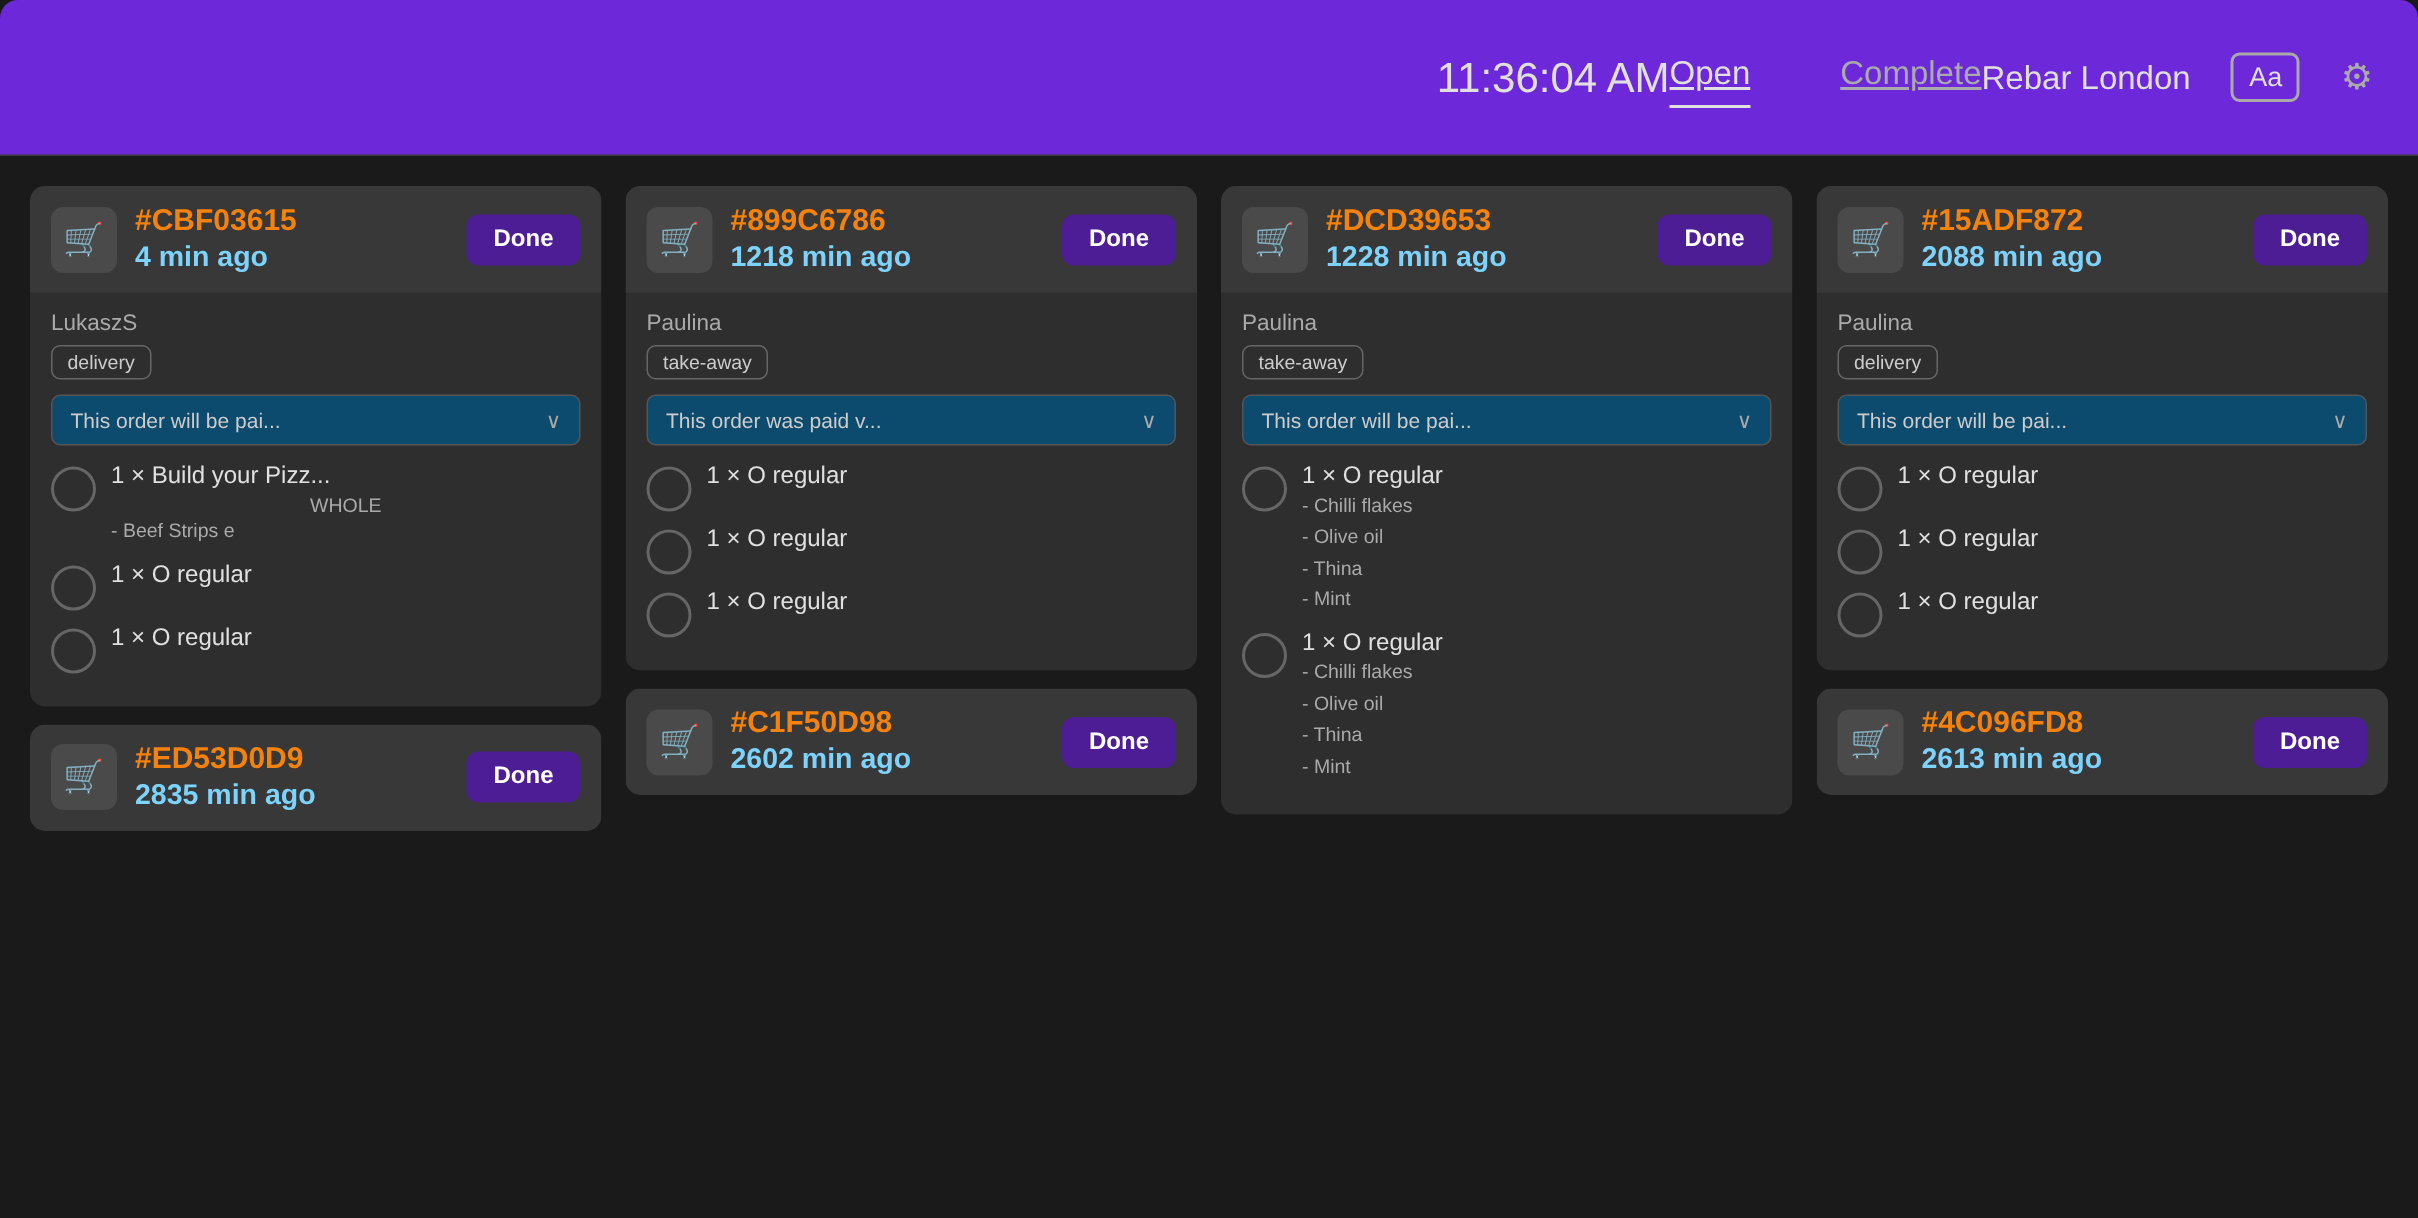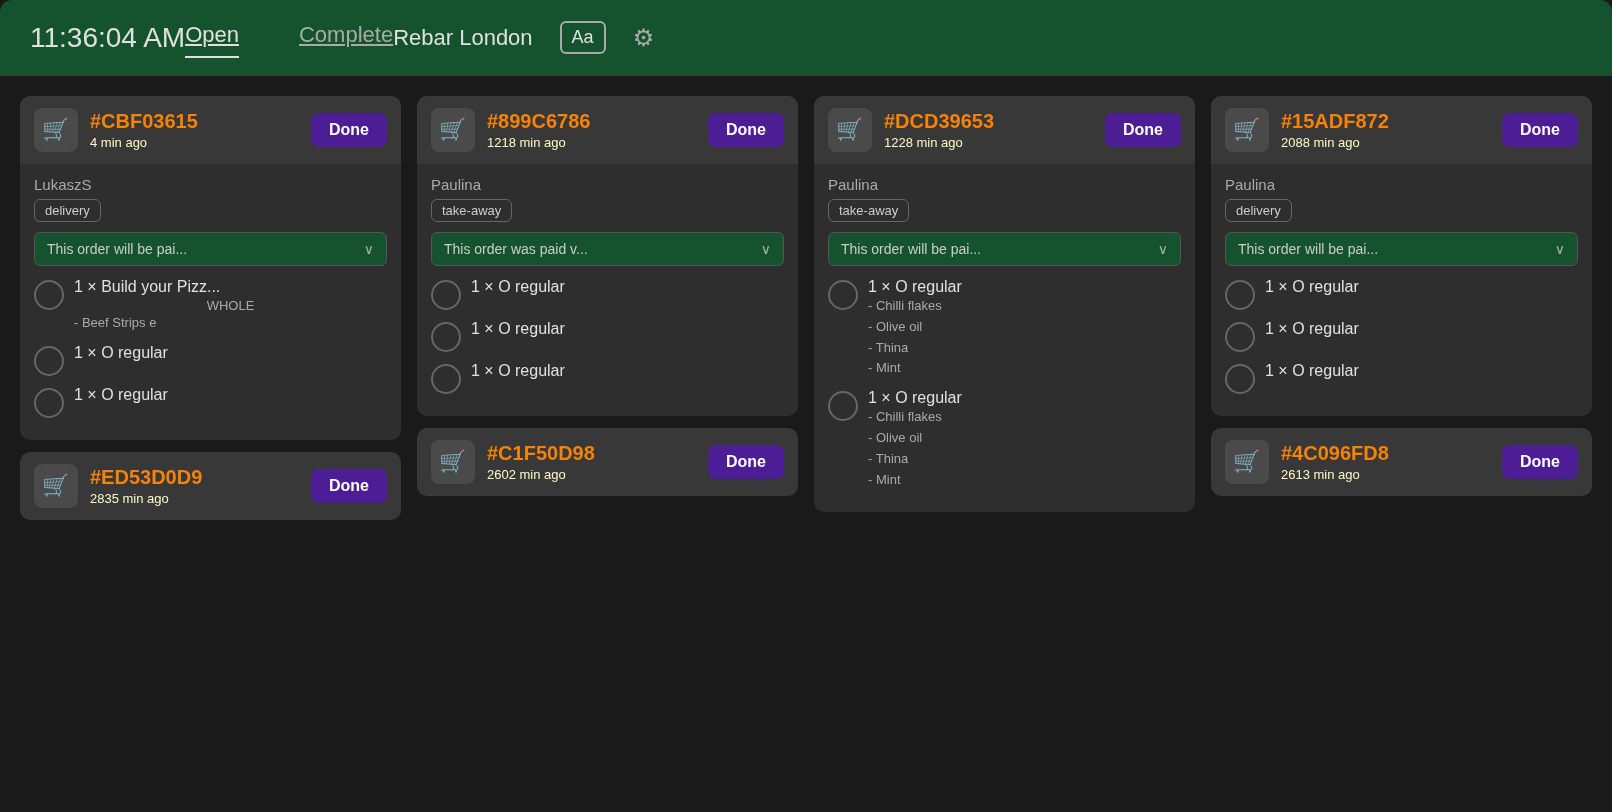--- a/index.html
+++ b/index.html
@@ -9,24 +9,24 @@
       font-family: -apple-system, BlinkMacSystemFont, 'Segoe UI', sans-serif;
       width: 1612px;
       height: 812px;
       overflow: hidden;
       border-radius: 12px;
     }
 
     .top-bar {
       display: flex;
       align-items: center;
-      justify-content: flex-start;
+      justify-content: flex-end;
       padding: 0 30px;
-      height: 76px;
-      background: #14532d;
+      height: 104px;
+      background: #6d28d9;
       border-bottom: 1px solid #3a3a3a;
     }
 
     .time {
       font-size: 28px;
       font-weight: 400;
       color: #e0e0e0;
     }
 
     .nav-tabs {
@@ -132,23 +132,24 @@
       flex: 1;
     }
 
     .order-id {
       font-size: 20px;
       font-weight: 700;
       color: #f5820a;
     }
 
     .order-time {
-      font-size: 13px;
-      color: #fef9c3;
+      font-size: 19px;
+      color: #7dd3fc;
       margin-top: 2px;
+      font-weight: bold;
     }
 
     .done-btn {
       background: #4c1d95;
       color: #fff;
       border: none;
       border-radius: 8px;
       padding: 8px 18px;
       font-size: 16px;
       font-weight: 600;
@@ -169,21 +170,21 @@
       display: inline-block;
       border: 1px solid #666;
       border-radius: 6px;
       padding: 3px 10px;
       font-size: 13px;
       color: #ccc;
       margin-bottom: 10px;
     }
 
     .payment-dropdown {
-      background: #14532d;
+      background: #0c4a6e;
       border: 1px solid #555;
       border-radius: 6px;
       padding: 8px 12px;
       font-size: 14px;
       color: #ccc;
       display: flex;
       align-items: center;
       justify-content: space-between;
       cursor: pointer;
       margin-bottom: 12px;

